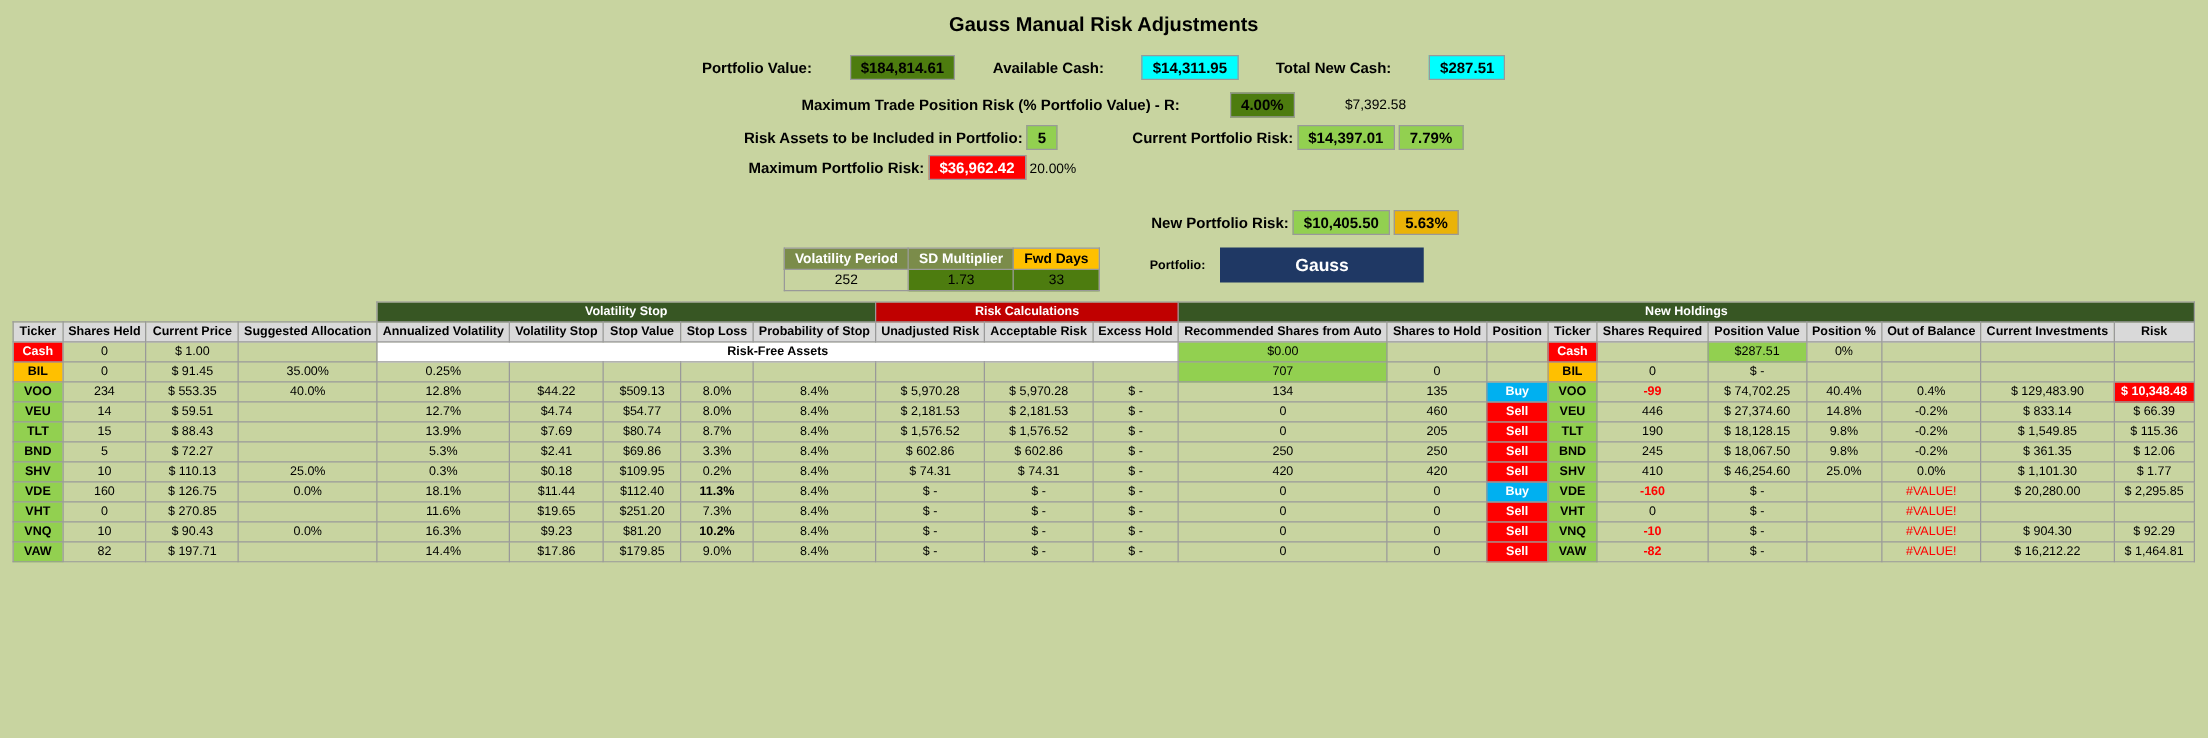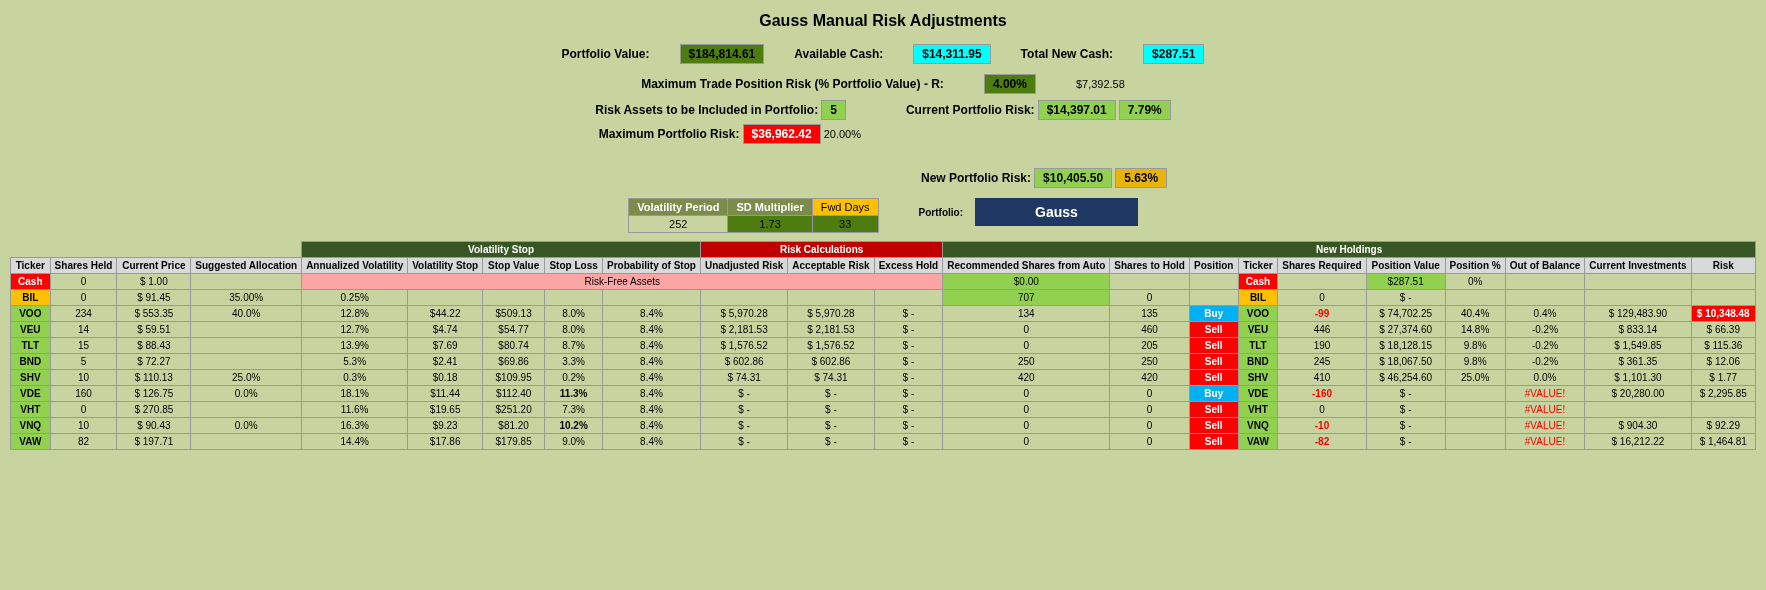--- a/index.html
+++ b/index.html
@@ -59,21 +59,21 @@
       text-align: center;
       font-size: 11px;
     }
     .params-header {
       background-color: #7b8c4a;
       color: #fff;
       font-weight: bold;
     }
     .fwd-header {
       background-color: #ffc000;
-      font-weight: normal;
+      font-weight: bold;
     }
     .portfolio-section {
       display: flex;
       align-items: center;
       gap: 12px;
     }
     .portfolio-label { font-size: 10px; font-weight: bold; }
     .portfolio-name {
       background-color: #1f3864;
       color: #fff;
@@ -246,21 +246,21 @@
         <th class="col-header">Risk</th>
       </tr>
     </thead>
     <tbody id="table-body">
 
     <tr>
       <td style="background:#ff0000; color:#fff; font-weight:bold;">Cash</td>
       <td>0</td>
       <td>$ 1.00</td>
       <td></td>
-      <td colspan="8" style="background:#fca5a5; font-weight:normal; text-align:center;">Risk-Free Assets</td>
+      <td colspan="8" style="background:#ffffff; font-weight:bold; text-align:center;">Risk-Free Assets</td>
       <td style="background:#92d050;">$0.00</td>
       <td></td>
       <td></td>
       <td style="background:#ff0000; color:#fff; font-weight:bold;">Cash</td>
       <td></td>
       <td style="background:#92d050;">$287.51</td>
       <td>0%</td>
       <td></td>
       <td></td>
       <td></td>

